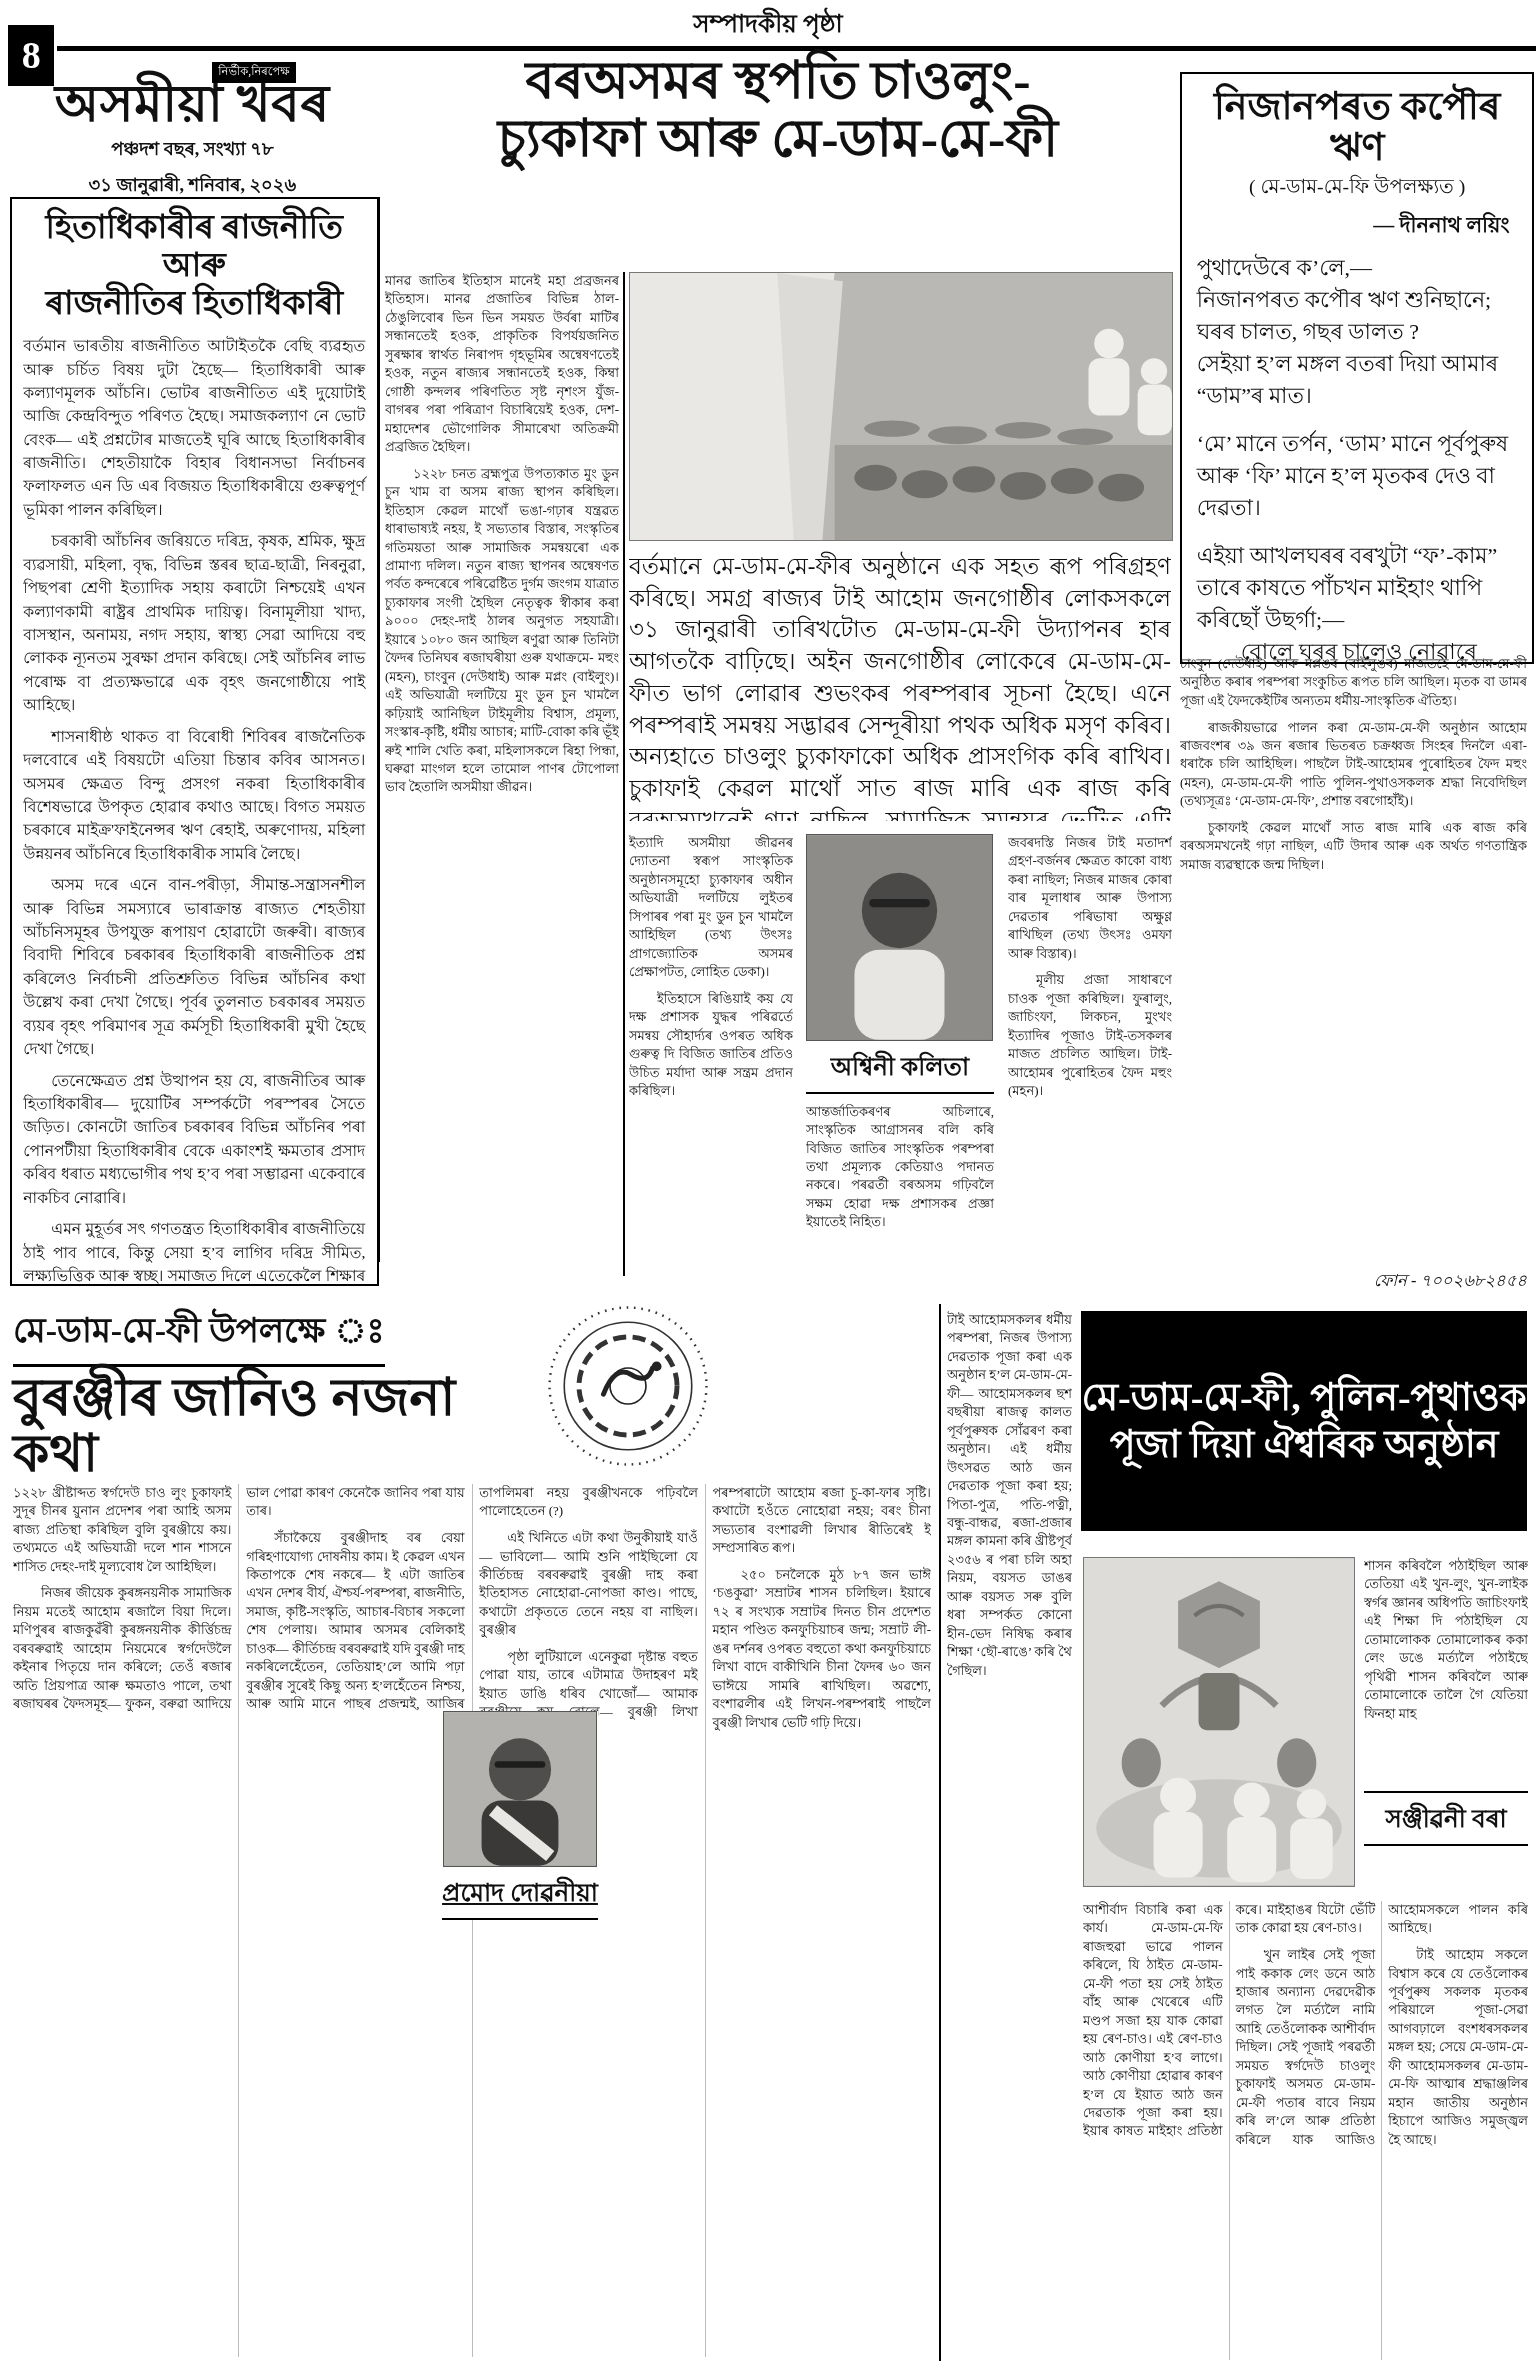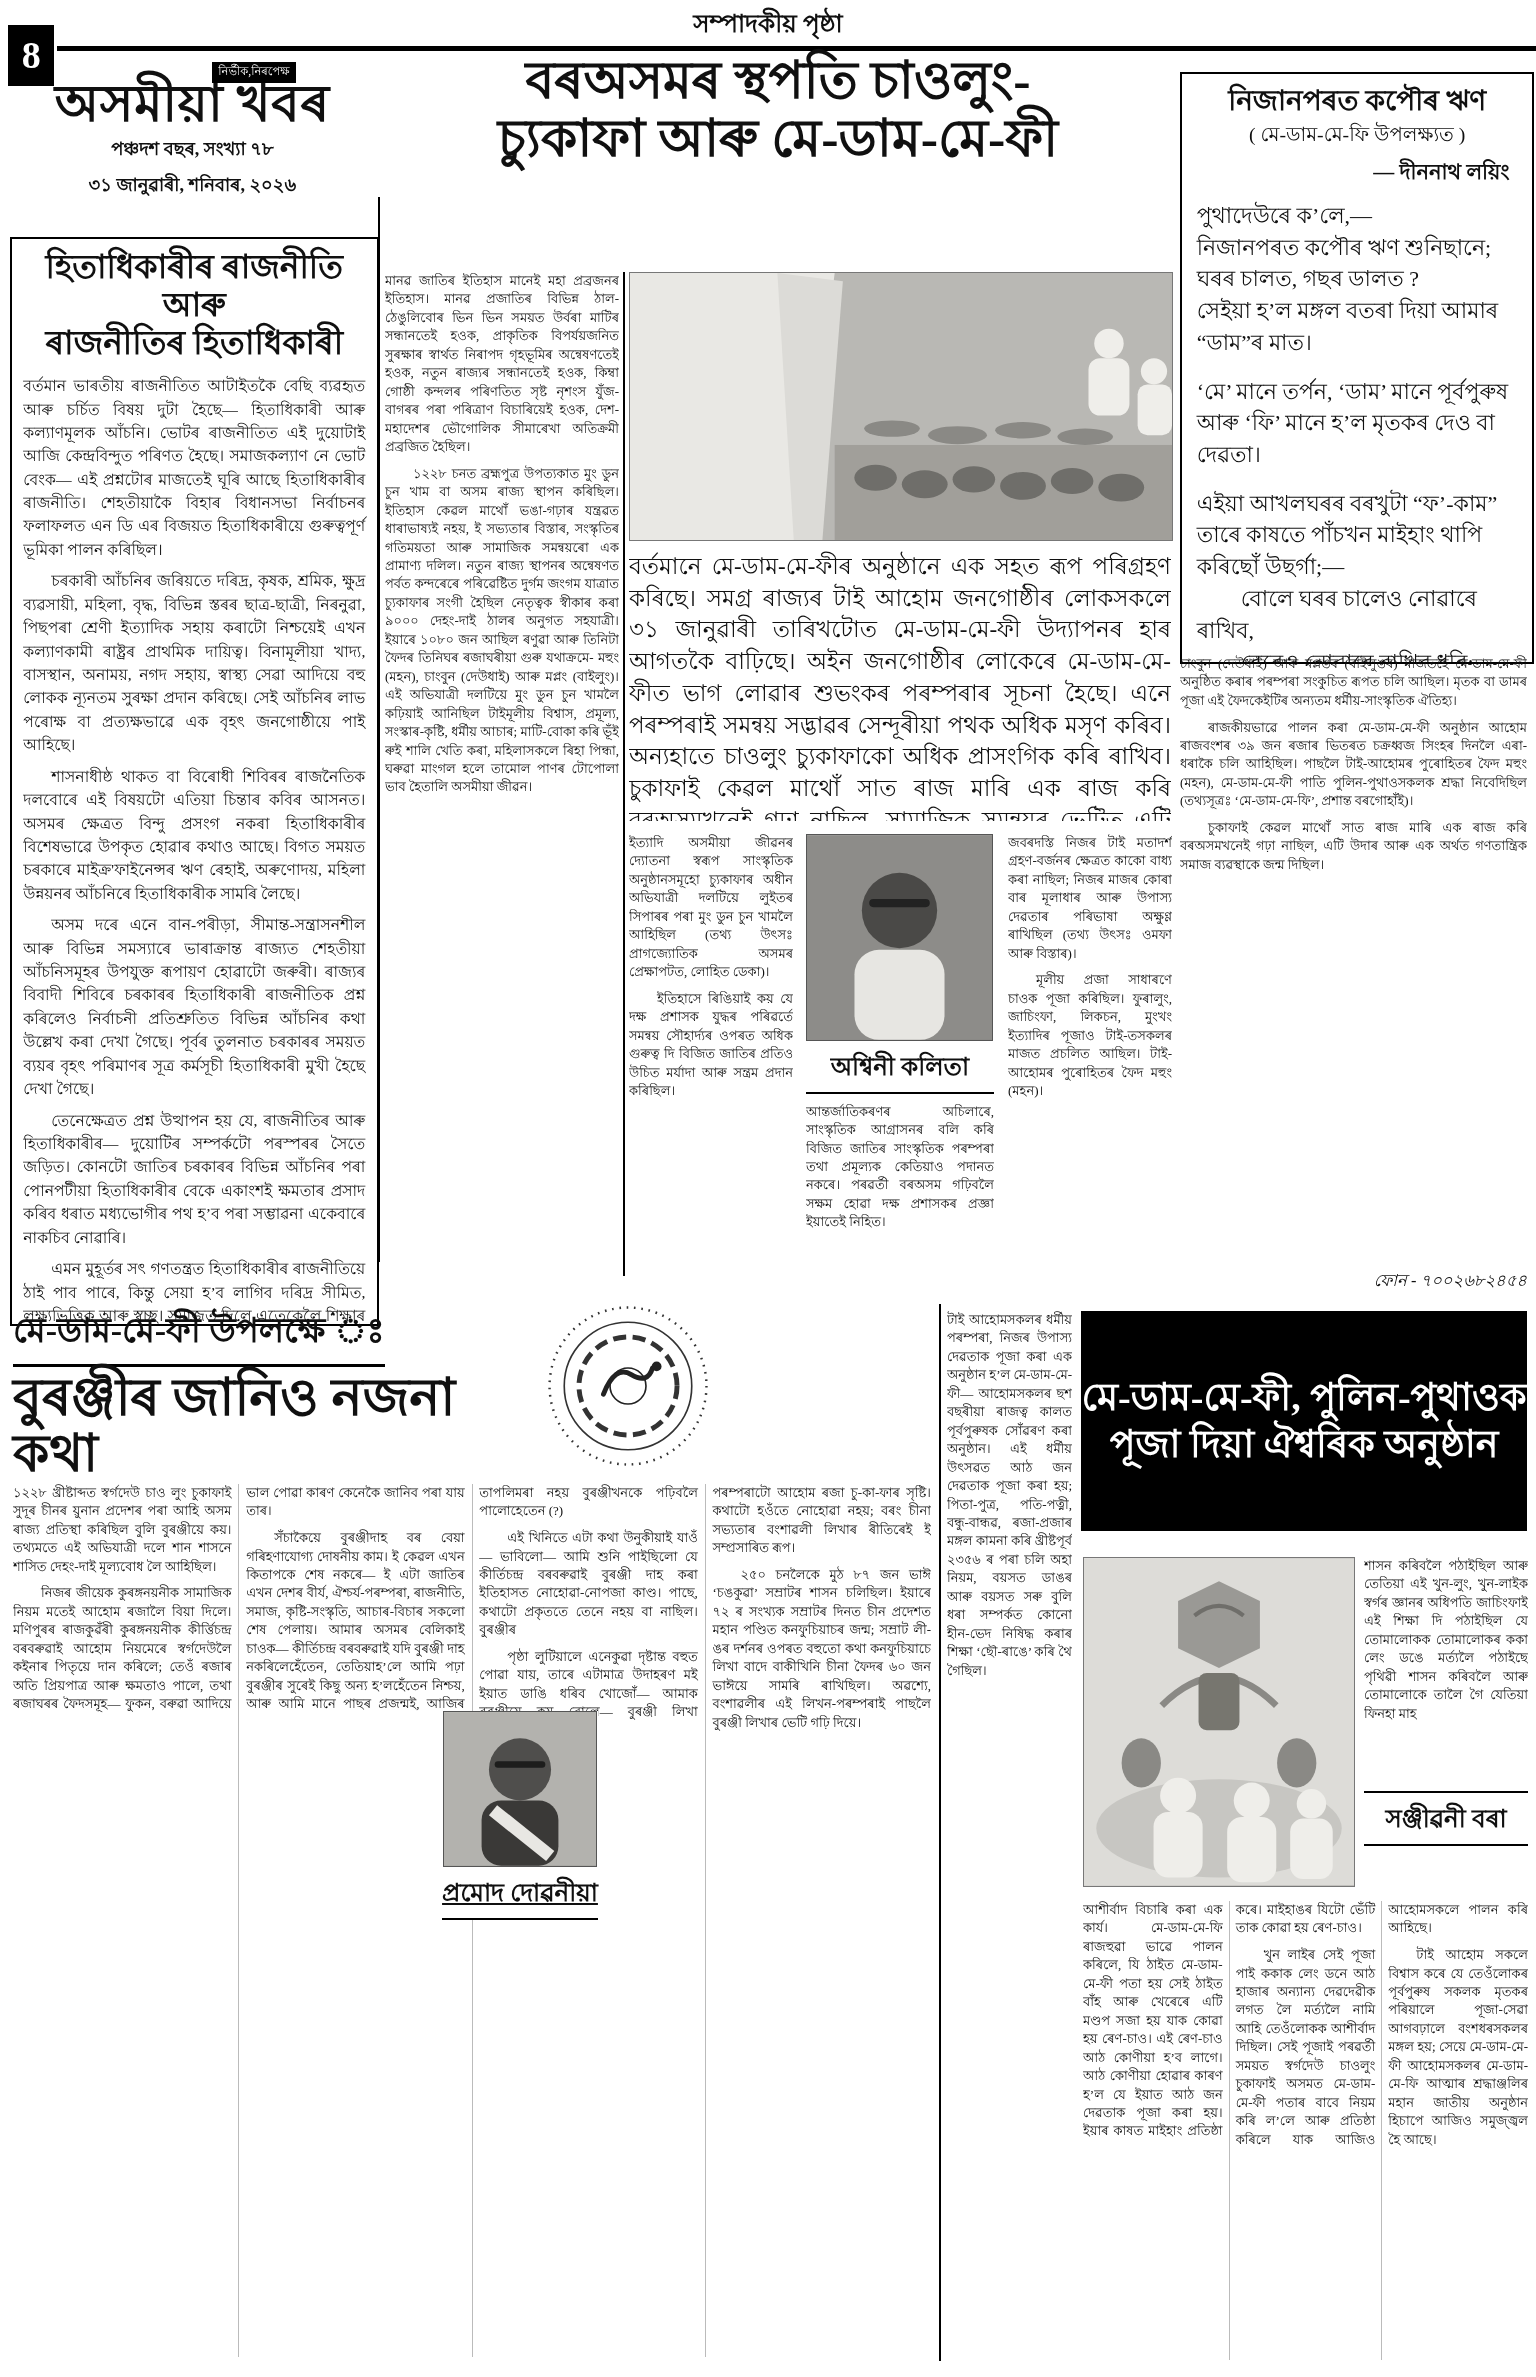--- a/index.html
+++ b/index.html
@@ -14,36 +14,36 @@
           display:flex;align-items:center;justify-content:center;}
   .section-title{width:100%;text-align:center;font-size:24.6px;font-weight:bold;}
   .top-rule{background:#000;}
   
   .masthead{text-align:center;}
   .mast-tag{display:inline-block;background:#000;color:#fff;font-size:11.5px;padding:0.8px 6.6px;
             margin-left:123px;margin-bottom:-3.3px;}
   .mast-name{font-size:51px;font-weight:bold;letter-spacing:0.8px;line-height:1.0;}
   .mast-line{font-size:18px;font-weight:bold;margin-top:4.9px;}
   
-  .edit-box{border:2.5px solid #000;padding:9.8px 11.5px;overflow:hidden;margin-top:40px;}
+  .edit-box{border:2.5px solid #000;padding:9.8px 11.5px;overflow:hidden;}
   .edit-headline{font-size:33px;font-weight:bold;text-align:center;line-height:1.15;margin-bottom:11.5px;}
   .edit-body{font-size:15.6px;line-height:1.5;}
   
   .main-headline{font-size:52px;font-weight:bold;text-align:center;line-height:1.12;}
   .body-text{font-size:13px;line-height:1.42;overflow:hidden;}
   .lead-text{font-size:23px;line-height:1.38;font-weight:500;overflow:hidden;}
   .photo{background:linear-gradient(120deg,#e8e8e6 0%,#d3d2cf 35%,#a7a6a2 70%,#8d8c88 100%);
          border:0.8px solid #777;overflow:hidden;}
   .portrait-frame{background:#fff;text-align:center;}
   .portrait{border:0.8px solid #555;background:linear-gradient(160deg,#cfcecb,#9b9a97 60%,#7e7d7a);overflow:hidden;}
   .author-name{font-size:24.6px;font-weight:bold;text-align:center;border-bottom:2.5px solid #000;
                padding-bottom:4.9px;margin-top:6.6px;}
   
   .poem-box{border:2.5px solid #000;padding:11.5px 14.7px;overflow:hidden;}
-  .poem-title{font-size:28px;font-weight:bold;text-align:center;line-height:1.1;}
+  .poem-title{font-size:38px;font-weight:bold;text-align:center;line-height:1.1;}
   .poem-sub{font-size:19.7px;text-align:center;margin-top:3.3px;}
   .poem-byline{font-size:21px;font-weight:bold;text-align:right;margin:4.9px 8.2px 8.2px 0;}
   .poem-line{font-size:22px;line-height:1.45;white-space:pre-wrap;}
   .stanza-break{height:16.4px;}
   .phone-line{font-size:16.4px;font-style:italic;font-weight:normal;text-align:right;}
   
   .kicker{font-size:34px;font-weight:bold;border-bottom:3.3px solid #000;display:inline-block;
           padding-bottom:3.3px;}
   .big-headline{font-size:52px;font-weight:bold;line-height:1.08;}
   .black-box{background:#000;color:#fff;text-align:center;display:flex;flex-direction:column;

